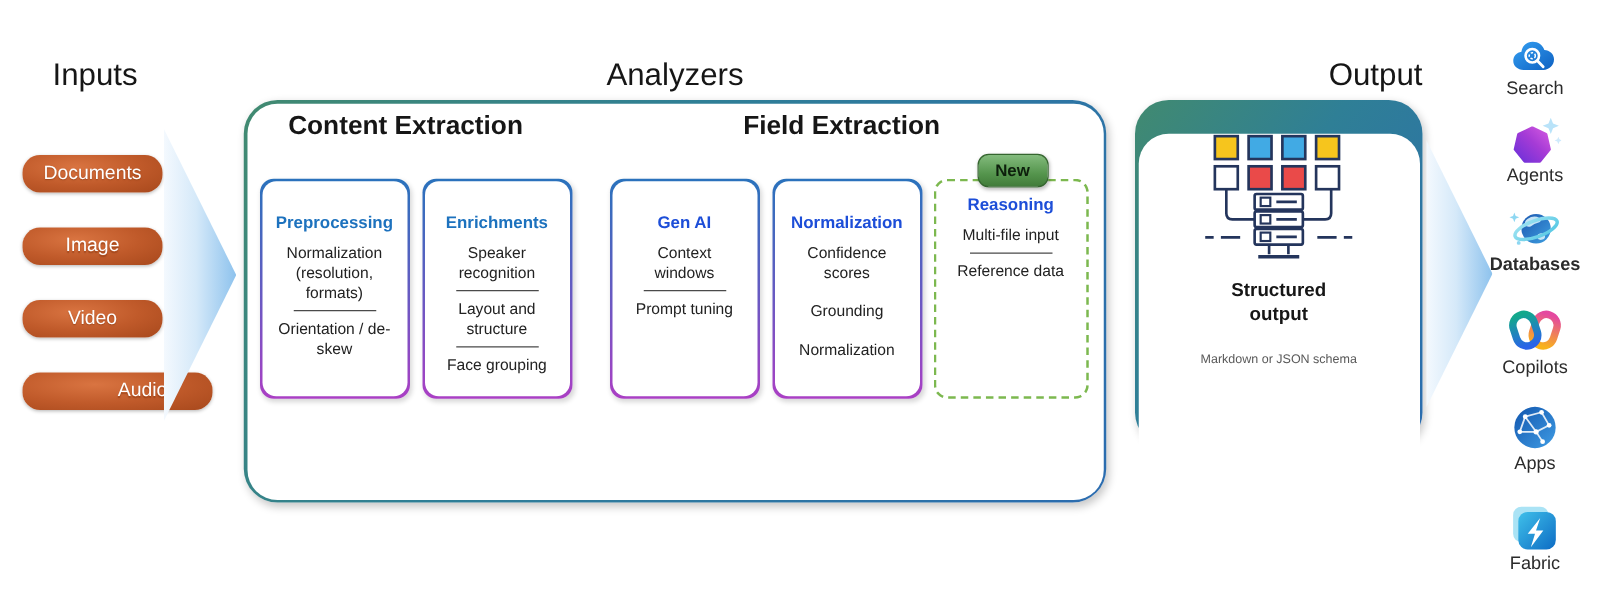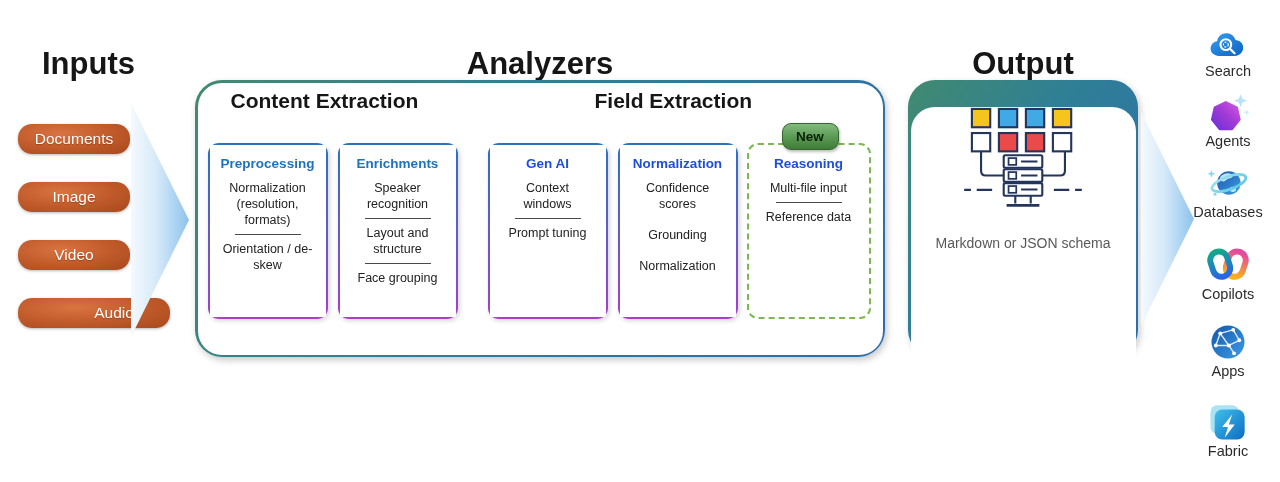--- a/index.html
+++ b/index.html
@@ -1,19 +1,19 @@
 <!DOCTYPE html>
 <html><head>
 <meta charset="utf-8">
 <style>
   html,body{margin:0;padding:0;background:#fff;}
   .canvas{position:relative;width:1280px;height:482px;background:#ffffff;
     font-family:"Liberation Sans","DejaVu Sans",sans-serif;overflow:hidden;}
 
-  .section-title{position:absolute;font-size:31px;font-weight:700;color:#161616;}
+  .section-title{position:absolute;font-size:25px;font-weight:400;color:#161616;}
 
   
   .pill{position:absolute;left:18px;width:112px;height:30px;border-radius:14px;
     display:flex;align-items:center;justify-content:center;color:#fff;font-size:15.5px;font-weight:500;
     background:radial-gradient(ellipse at 38% 32%, #d97441 0%, #c05a2a 52%, #a7481c 100%);
     box-shadow:0 1px 3px rgba(0,0,0,.28);text-shadow:0 1px 1px rgba(120,45,10,.5);}
 
   
   .flow-arrow{position:absolute;clip-path:polygon(0 0,100% 50%,0 100%);
     background:linear-gradient(90deg,#f4f9fe 0%,#d5e9f9 45%,#8dc2ed 100%);}
@@ -23,41 +23,41 @@
     background:linear-gradient(125deg,#418a70 0%,#2f7f96 40%,#2b6cb0 100%);
     box-shadow:2px 3px 7px rgba(0,0,0,.22);box-sizing:border-box;}
   .gbox-inner{position:relative;width:100%;height:100%;box-sizing:border-box;background:#fff;border-radius:24px;}
 
   .group-title{position:absolute;top:6px;font-size:21px;font-weight:700;color:#161616;white-space:nowrap;}
 
   
   .card{position:absolute;top:60px;width:120px;height:176px;border-radius:11px;padding:2px;
     background:linear-gradient(180deg,#2a72bc 0%,#6a59c2 55%,#aa3fc4 100%);
     box-shadow:1.5px 2px 4px rgba(0,0,0,.16);box-sizing:border-box;}
-  .card-inner{width:100%;height:100%;background:#fff;border-radius:0;box-sizing:border-box;padding-top:11px;text-align:center;}
+  .card-inner{width:100%;height:100%;background:#fff;border-radius:11px;box-sizing:border-box;padding-top:25px;text-align:center;}
   .card-dashed{position:absolute;top:60px;width:124px;height:176px;border:2px dashed #7cb84f;border-radius:11px;
     background:#fff;box-sizing:border-box;padding-top:11px;text-align:center;}
 
   .card-title{font-size:13.5px;font-weight:700;margin-bottom:9px;}
   .card-title.blue{color:#1d72be;}
   .card-title.magenta{color:#1d4ed8;}
   .card-item{font-size:12.5px;color:#222;line-height:1.28;width:96px;margin:2px auto;}
   .card-item.wide{width:112px;}
   .card-divider{width:66px;margin:6px auto;border-top:1.3px solid #4a4a4a;}
   .gap{margin-top:15px;}
 
   .new-badge{position:absolute;left:584px;top:40px;width:57px;height:27px;border-radius:9px;
     background:linear-gradient(180deg,#83bb7d 0%,#55954d 60%,#417c3a 100%);
     border:1.5px solid #35652f;box-sizing:border-box;display:flex;align-items:center;justify-content:center;
     font-size:13.5px;font-weight:700;color:#0d1f0c;z-index:3;box-shadow:1px 1.5px 3px rgba(0,0,0,.25);}
 
   
   .output-icon{display:block;margin:24px auto 0;}
   .output-label{font-size:15px;font-weight:700;color:#161616;width:110px;margin:8px auto 0;line-height:1.3;text-align:center;}
-  .output-subtitle{font-size:14px;color:#595959;text-align:center;margin-top:20px;}
+  .output-subtitle{font-size:10px;color:#595959;text-align:center;margin-top:20px;}
 
   
   .dest{position:absolute;left:1190px;width:76px;text-align:center;}
   .dest svg{display:block;margin:0 auto;}
   .dest-label{font-size:14.5px;color:#2b2b2b;margin-top:1px;}
 </style>
 </head>
 <body>
 
 <div class="canvas">
@@ -74,21 +74,21 @@
     <span>Video</span>
   </div>
   <div class="pill" style="top:298px;padding-left:40px;">
     <span>Audio</span>
   </div>
 
   <div class="flow-arrow" style="left:131px;top:103px;width:58px;height:234px;"></div>
 
   <div class="section-title" style="left:195px;top:46px;width:690px;text-align:center;">Analyzers</div>
 
-  <div class="gbox" style="left:195px;top:80px;width:690px;height:277px;">
+  <div class="gbox" style="left:195px;top:80px;width:690px;height:322px;">
     <div class="gbox-inner">
 
       <div class="group-title" style="left:33px;">Content Extraction</div>
       <div class="group-title" style="left:397px;">Field Extraction</div>
 
       <div class="card" style="left:10px;">
         <div class="card-inner">
           <div class="card-title blue">Preprocessing</div>
           <div class="card-item">Normalization (resolution, formats)</div>
           <div class="card-divider"></div>
@@ -129,21 +129,21 @@
       <div class="card-dashed" style="left:549px;">
         <div class="card-title magenta">Reasoning</div>
         <div class="card-item wide">Multi-file input</div>
         <div class="card-divider"></div>
         <div class="card-item wide">Reference data</div>
       </div>
 
     </div>
   </div>
 
-  <div class="section-title" style="left:908px;top:46px;width:230px;text-align:center;">Output</div>
+  <div class="section-title" style="left:908px;top:46px;width:230px;text-align:right;">Output</div>
 
   <div class="gbox" style="left:908px;top:80px;width:230px;height:277px;">
     <div class="gbox-inner">
 
       <svg class="output-icon" width="126" height="108" viewBox="0 0 130 112">
         <g stroke="#24355c" stroke-width="2.2" fill="none">
           <rect x="12" y="2" width="19" height="19" fill="#f6c51d"></rect>
           <rect x="40" y="2" width="19" height="19" fill="#41aae4"></rect>
           <rect x="68" y="2" width="19" height="19" fill="#41aae4"></rect>
           <rect x="96" y="2" width="19" height="19" fill="#f6c51d"></rect>
@@ -159,20 +159,21 @@
           <rect x="50" y="53" width="8" height="7" stroke-width="1.8"></rect>
           <rect x="50" y="67.5" width="8" height="7" stroke-width="1.8"></rect>
           <rect x="50" y="82" width="8" height="7" stroke-width="1.8"></rect>
           <path d="M63 56.5 H80 M63 71 H80 M63 85.5 H80"></path>
           <path d="M4 86 h7 M17 86 h16 M97 86 h16 M119 86 h7"></path>
           <path d="M57 92 v8 M73 92 v8"></path>
           <path d="M48 102 h34" stroke-width="3"></path>
         </g>
       </svg>
 
+      <div class="output-label">Structured output</div>
       <div class="output-subtitle">Markdown or JSON schema</div>
 
     </div>
   </div>
 
   <div class="flow-arrow" style="left:1141px;top:112px;width:53px;height:214px;"></div>
 
   <div class="dest" style="top:22px;">
     <svg width="42" height="40" viewBox="0 0 48 46">
       <defs>
@@ -198,21 +199,21 @@
             <stop offset="1" stop-color="#d55ae0"></stop>
           </linearGradient>
         </defs>
       <polygon points="21.5,12 34,18 37.1,31.6 28.4,42.4 14.6,42.4 5.9,31.6 9,18" fill="url(#gAgents)" stroke="url(#gAgents)" stroke-width="3" stroke-linejoin="round"></polygon>
       <path d="M38.5 2.5 l2.1 5.4 5.4 2.1 -5.4 2.1 -2.1 5.4 -2.1 -5.4 -5.4 -2.1 5.4 -2.1 z" fill="#b9e3f9"></path>
       <path d="M45.5 20 l1 2.4 2.4 1 -2.4 1 -1 2.4 -1-2.4 -2.4-1 2.4-1 z" fill="#cfeafc"></path>
     </svg>
     <div class="dest-label">Agents</div>
   </div>
 
-  <div class="dest" style="top:163px;">
+  <div class="dest" style="top:163px;font-weight:bold;">
     <svg width="44" height="40" viewBox="0 0 50 46">
       <defs>
         <linearGradient id="gDb" x1="0" y1="0" x2="1" y2="1">
           <stop offset="0" stop-color="#1b57b0"></stop>
             <stop offset="1" stop-color="#3f9fe0"></stop>
           </linearGradient>
         <linearGradient id="gRing" x1="0" y1="0" x2="1" y2="1">
           <stop offset="0" stop-color="#9fe3f2"></stop>
             <stop offset="1" stop-color="#55c8e4"></stop>
           </linearGradient>

